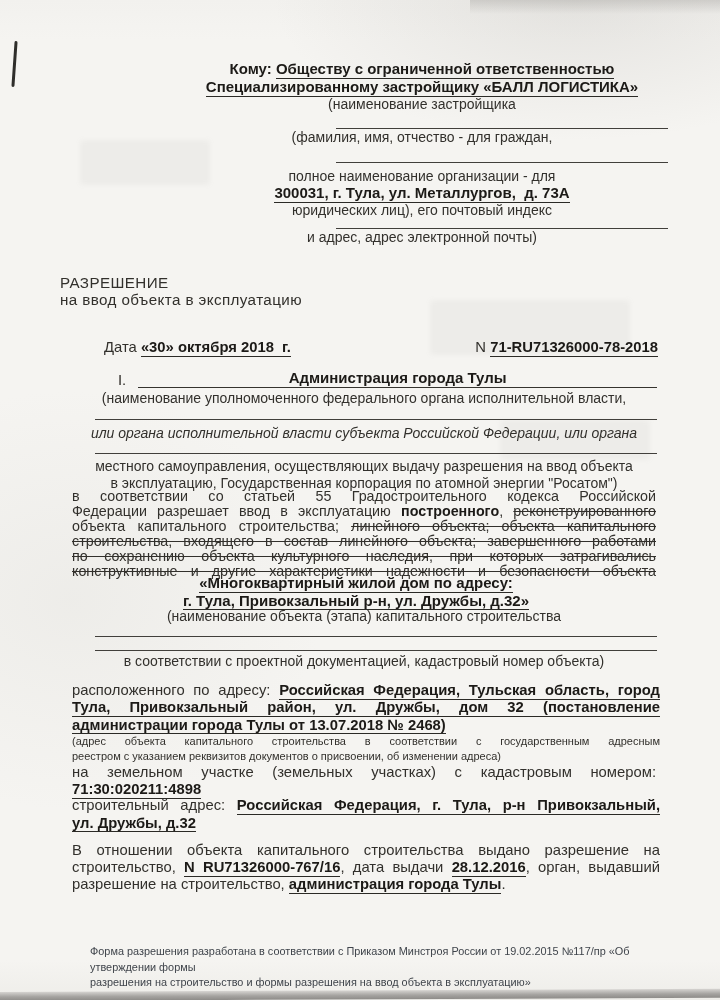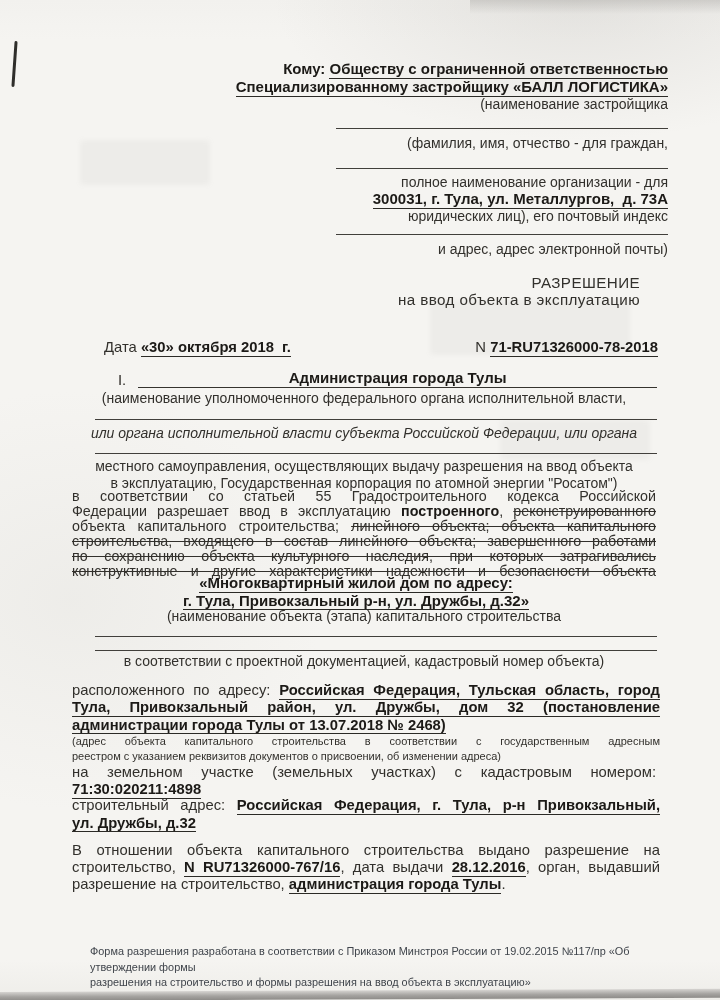--- a/index.html
+++ b/index.html
@@ -30,34 +30,34 @@
   
   .bold{font-weight:700;color:var(--ink-bold);}
   .underl{border-bottom:1.5px solid #2b2a26;padding-bottom:0.5px;}
   .strike{text-decoration:line-through;text-decoration-thickness:1.3px;}
   .just .line{text-align:justify;text-align-last:justify;}
   .just .line:last-child{text-align-last:left;}
   .just-all .line{text-align:justify;text-align-last:justify;}
   .center-lines .line{text-align:center;}
 
   
-  .recipient{top:60px;right:52px;width:492px;text-align:right;font-size:14px;line-height:17px;}
+  .recipient{top:60px;right:52px;width:492px;text-align:center;font-size:14px;line-height:17px;}
   .recipient .rec-main{font-size:15px;line-height:18px;font-weight:700;color:var(--ink-bold);}
   .r-rule{margin-left:auto;width:332px;height:0;border-top:1.2px solid var(--rule);}
   .rule1{margin-top:15px;}
-  .note2{margin-top:6px;}
+  .note2{}
   .rule2{margin-top:16px;}
   .note3{margin-top:5px;line-height:16px;}
   .rec-addr{font-size:15px;line-height:18px;}
   .note4{line-height:16px;}
   .rule3{margin-top:10px;}
-  .note5{margin-top:6px;}
+  .note5{margin-top:0;}
 
   
-  .title-block{top:274px;left:60px;width:580px;text-align:right;font-size:15.2px;line-height:17px;letter-spacing:0.4px;}
+  .title-block{top:274px;left:60px;width:580px;text-align:left;font-size:15.2px;line-height:17px;letter-spacing:0.4px;}
 
   
   .date-row{top:339px;left:104px;width:554px;display:flex;justify-content:space-between;font-size:14.8px;}
 
   
   .sec1-row{top:369px;left:118px;width:539px;display:flex;align-items:flex-end;font-size:14.8px;}
   .auth-line{flex:1;margin-left:12px;border-bottom:1.4px solid #35332e;text-align:center;font-weight:700;color:var(--ink-bold);font-size:15px;padding-bottom:1px;}
   .c-note{left:72px;width:584px;text-align:center;font-size:14px;line-height:16.6px;}
   .auth-note1{top:390px;}
   .h-rule{left:95px;width:562px;height:0;border-top:1.2px solid var(--rule);}

